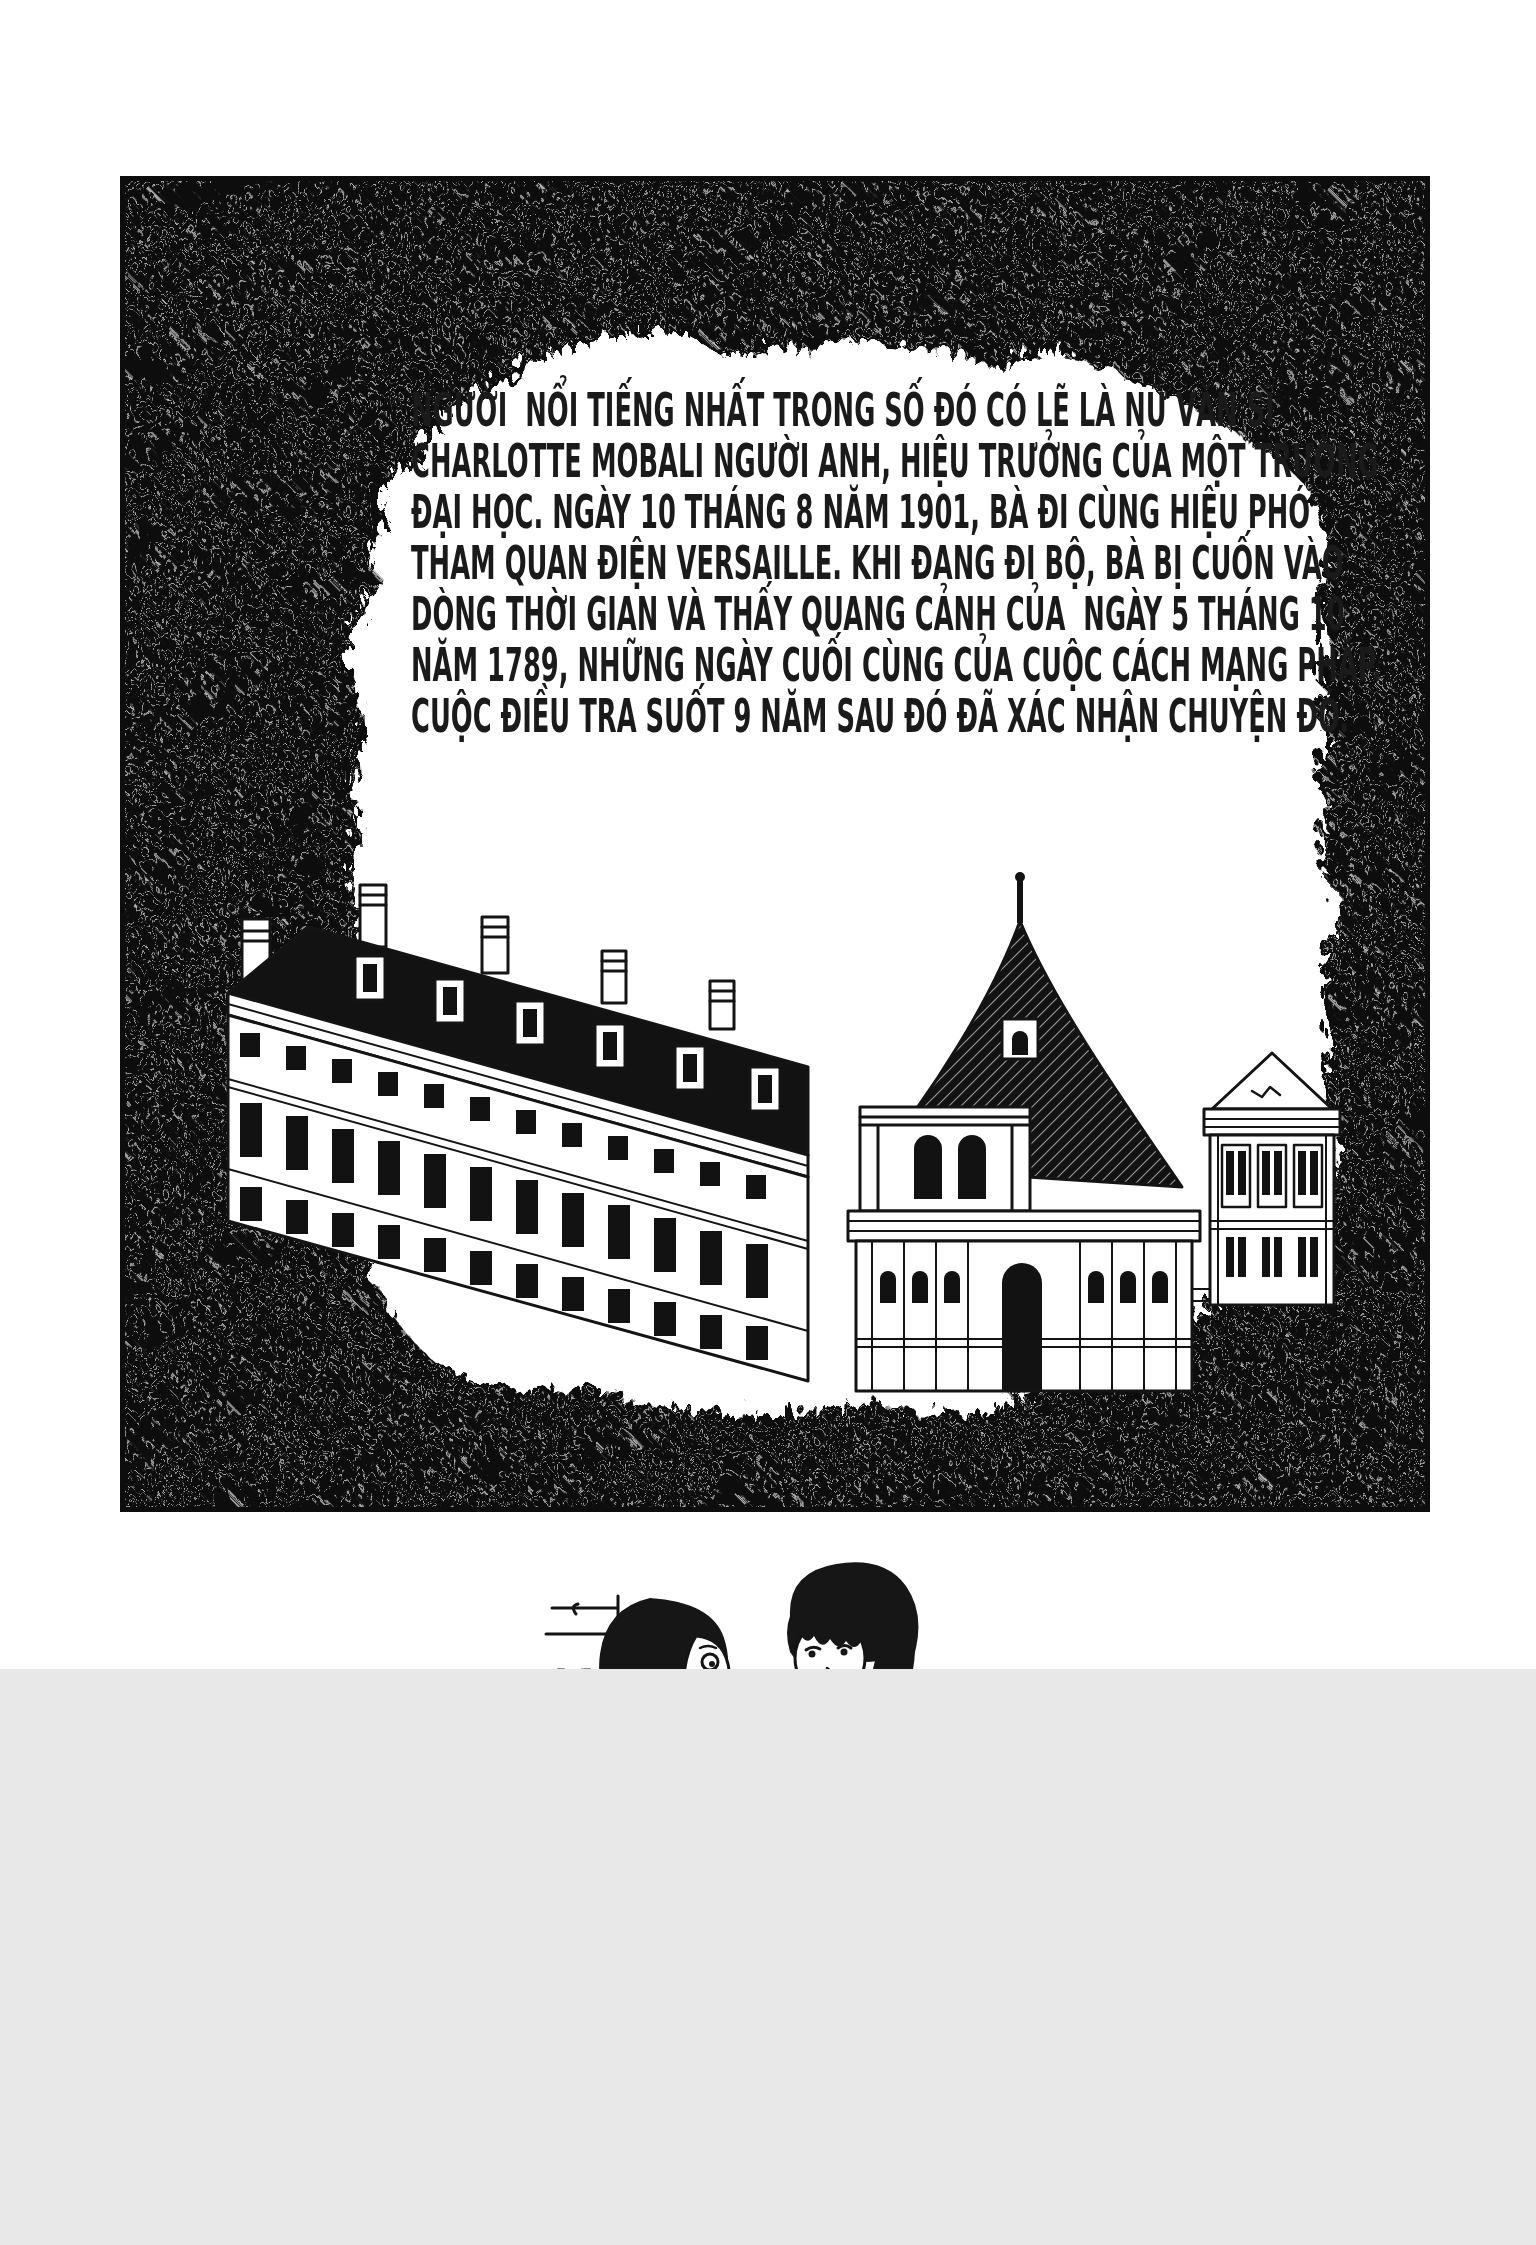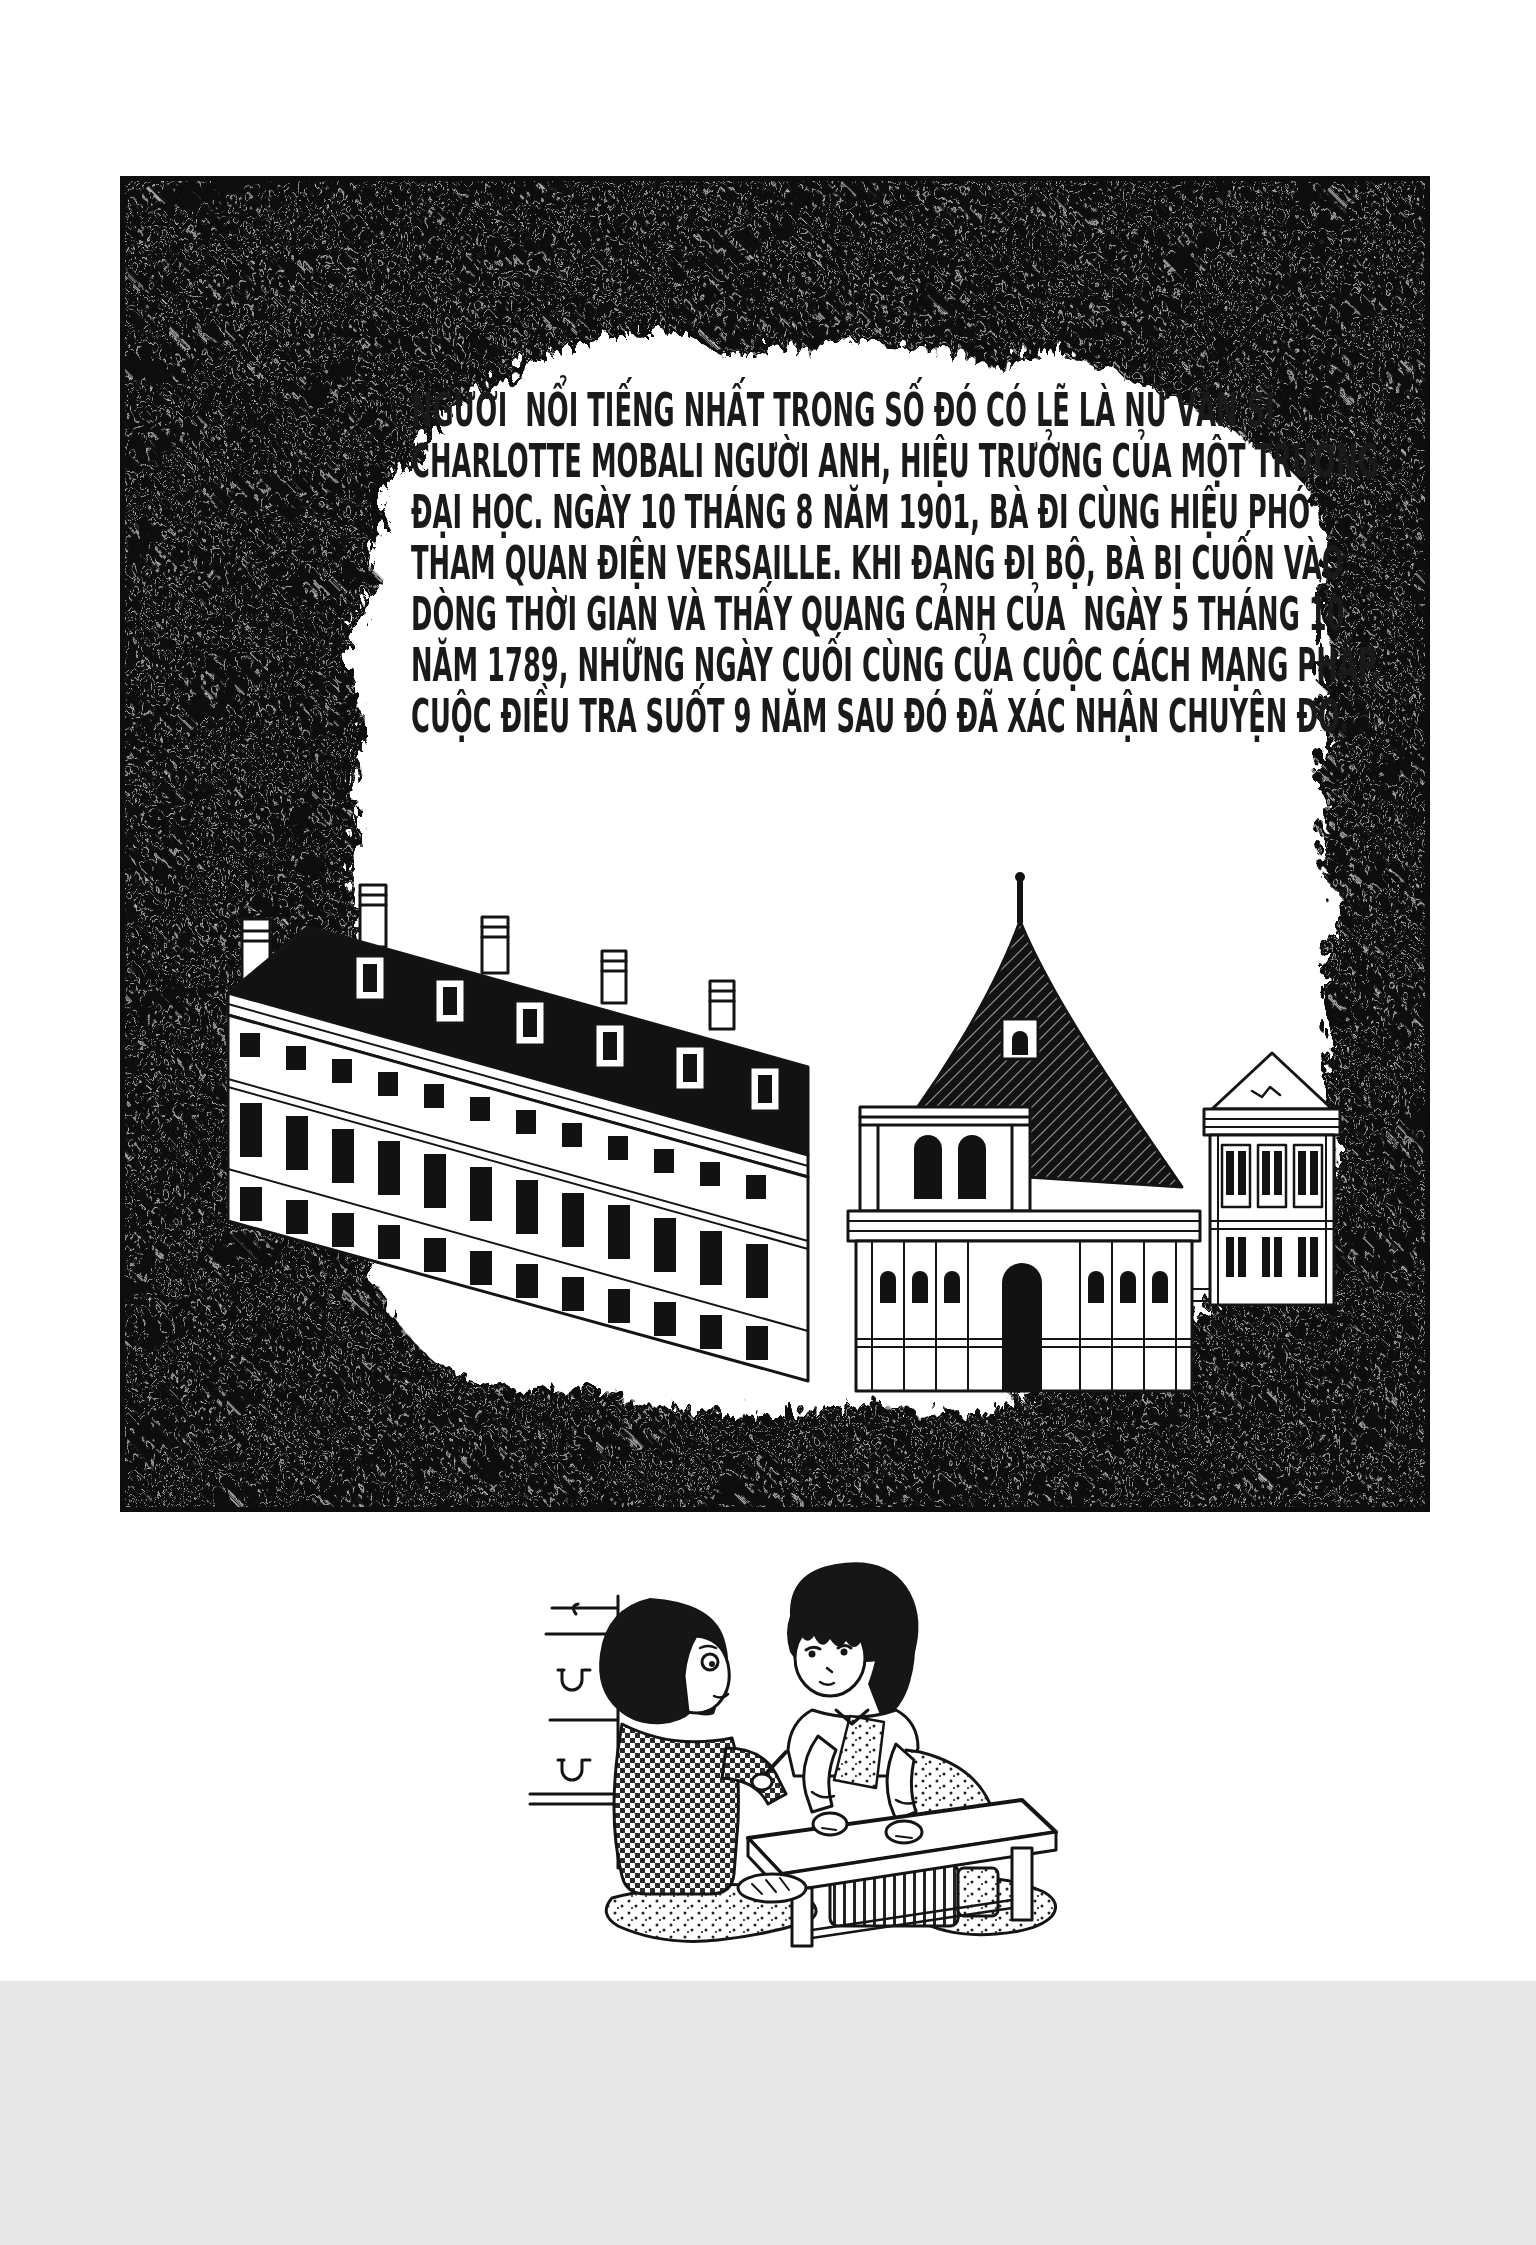--- a/index.html
+++ b/index.html
@@ -1,18 +1,18 @@
 <!DOCTYPE html>
 <html><head>
 <meta charset="utf-8">
 <style>
   html,body{margin:0;padding:0;background:#e8e8e8;}
   .page{
     position:relative;
-    width:1536px;height:1981px;
+    width:1536px;height:1669px;
     background:#ffffff;
     overflow:hidden;
     font-family:"DejaVu Sans", sans-serif;
     margin:0 auto;
   }
   .panel{
     position:absolute;
     left:120px;top:176px;
     width:1310px;height:1336px;
     border:5px solid #0d0d0d;

